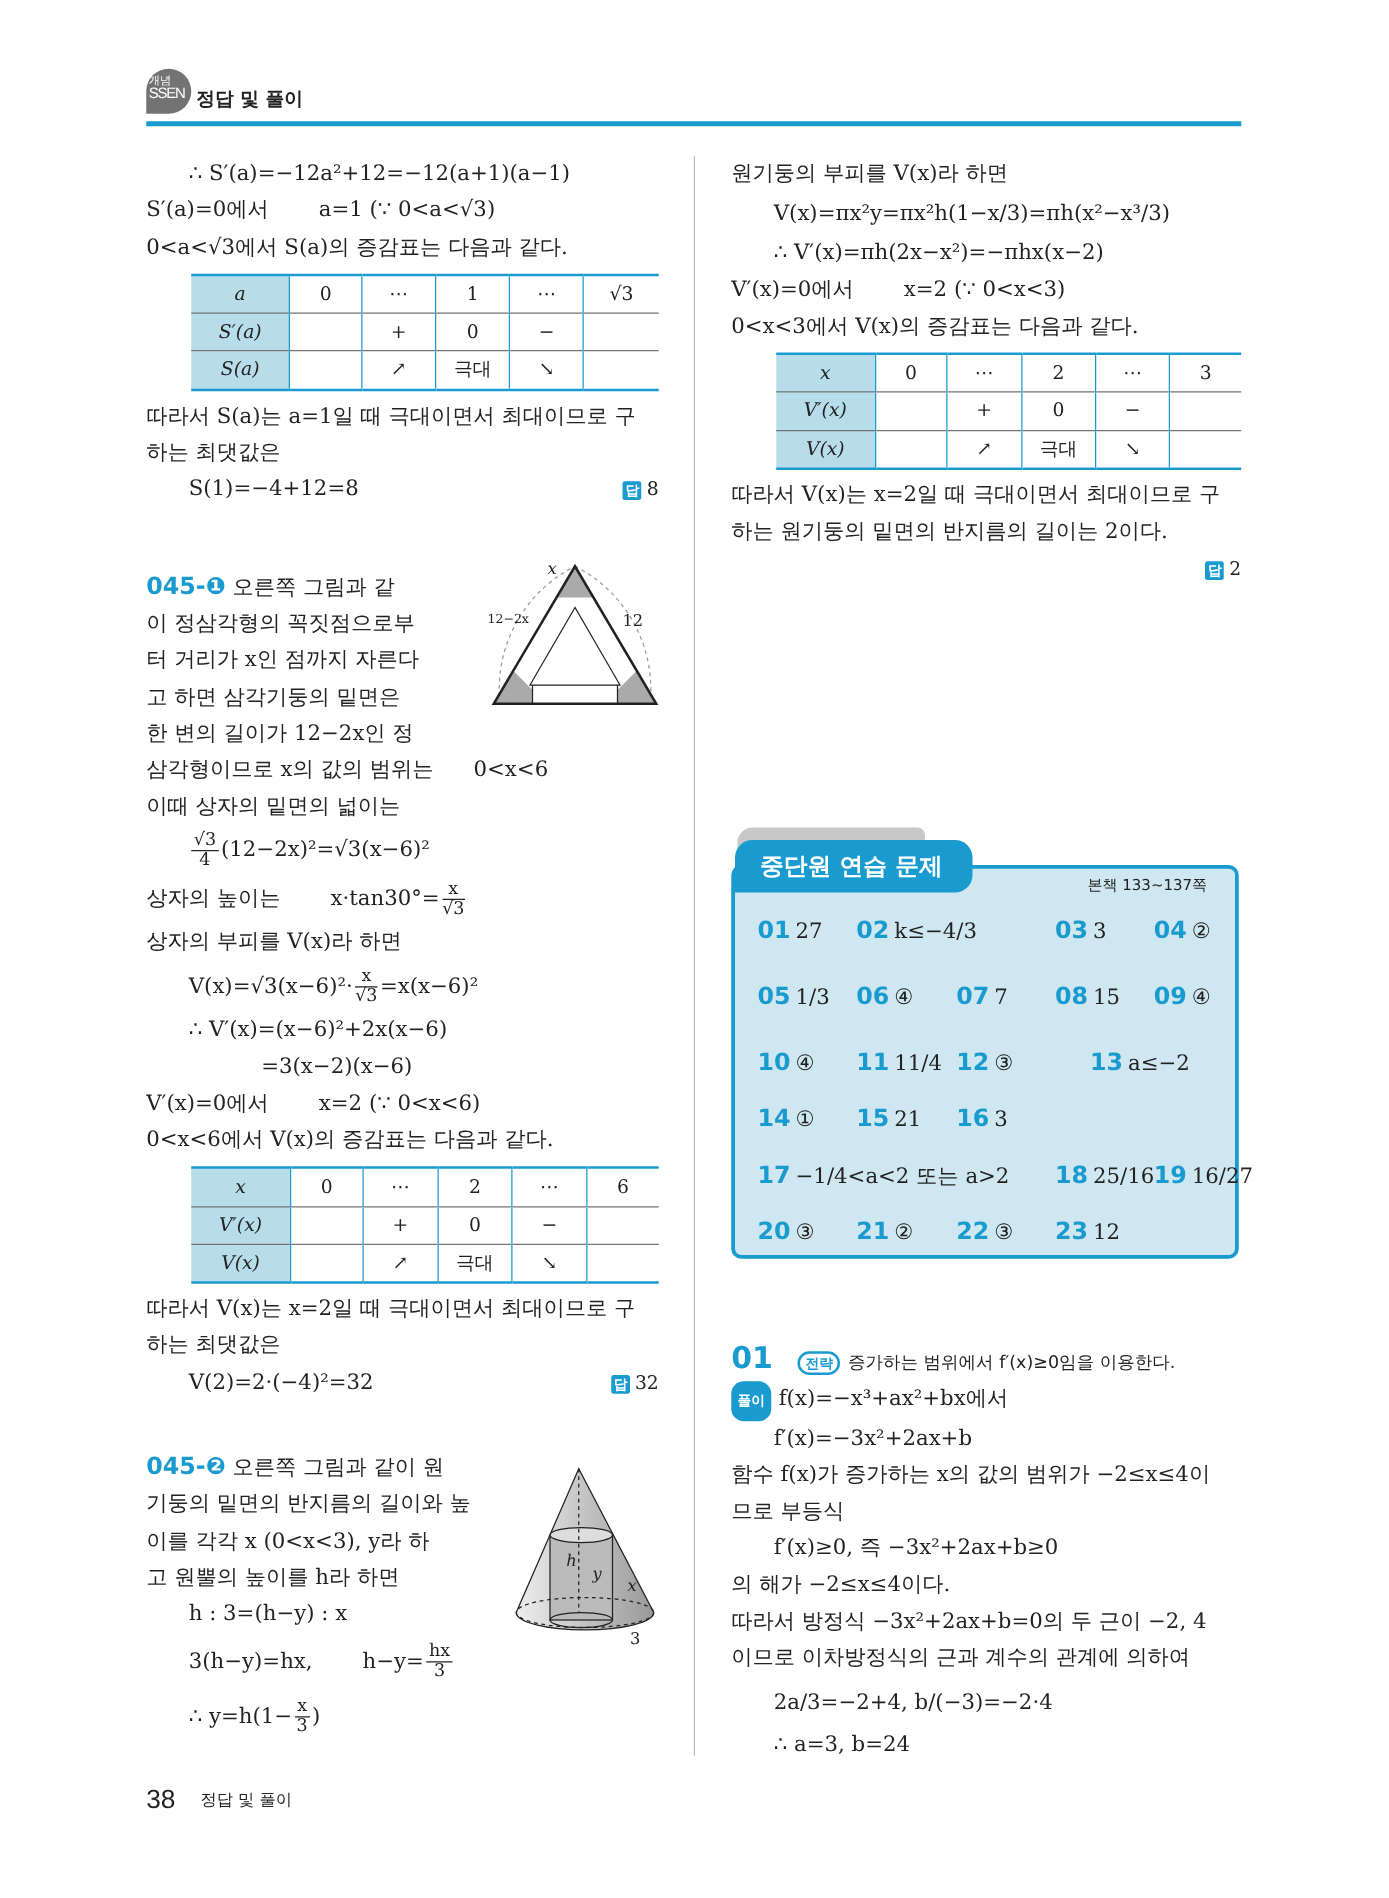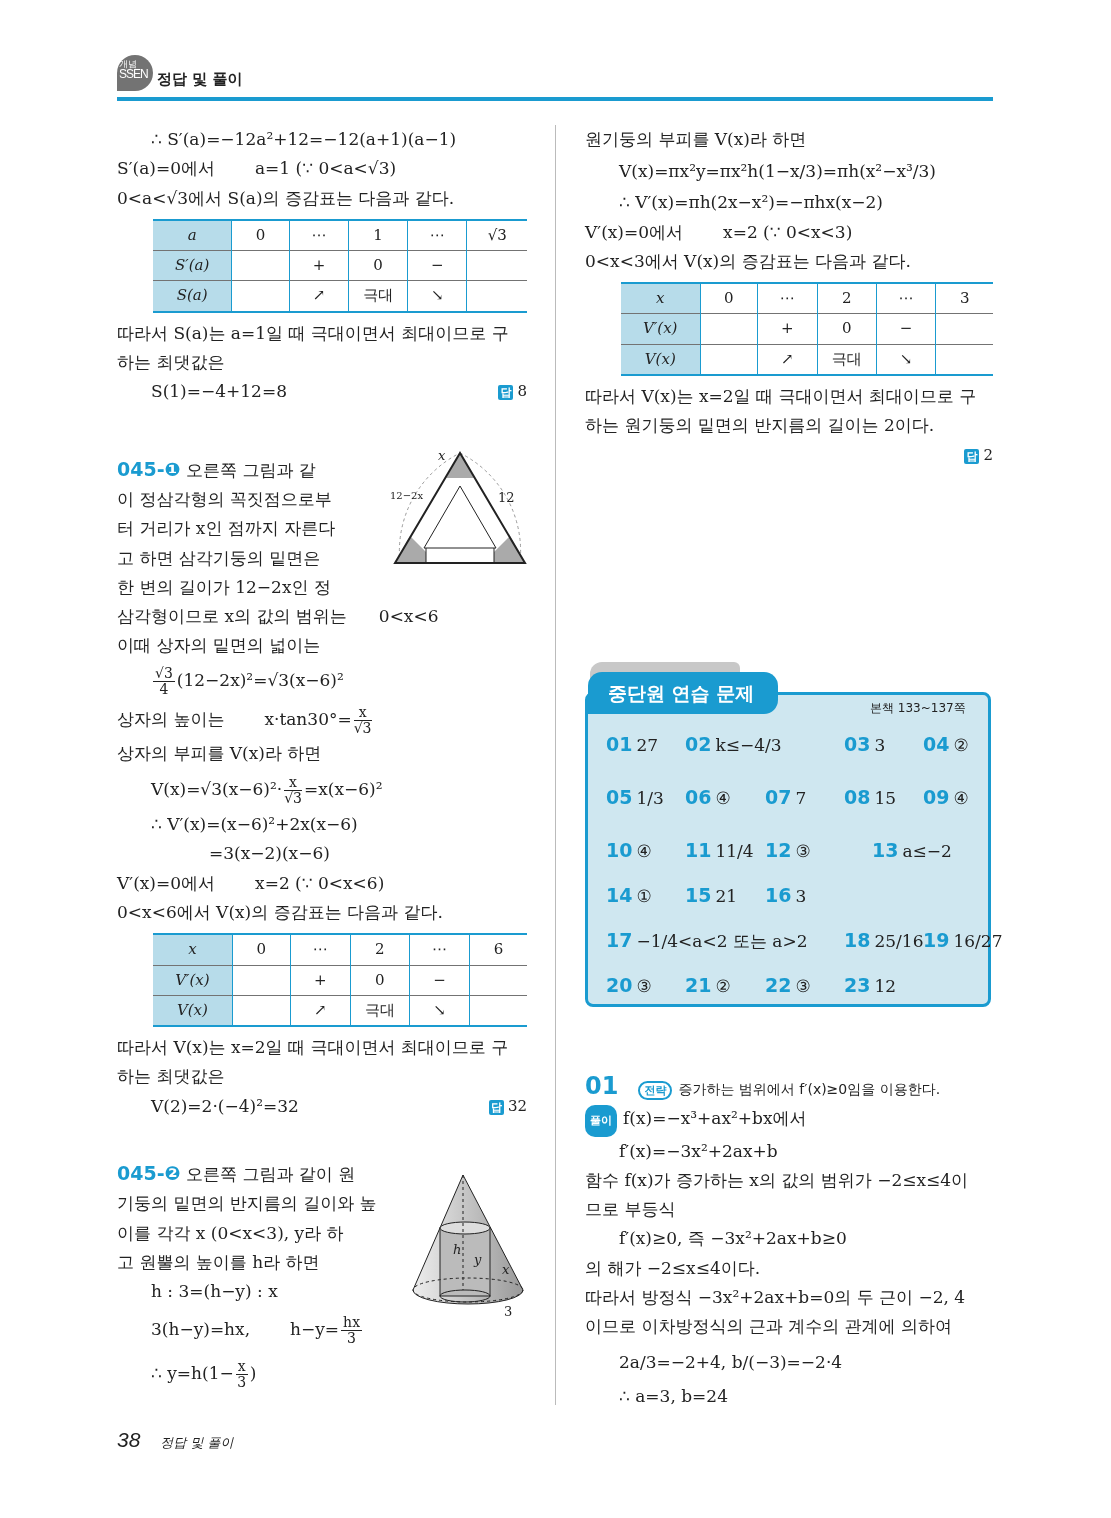--- a/index.html
+++ b/index.html
@@ -32,21 +32,21 @@
   .box { position:absolute; left:585px; top:692px; width:406px; height:315px; background:#cfe7f0; border:3px solid #1a9bd0; border-radius:8px; box-sizing:border-box; }
   .box-tab-shadow { position:absolute; left:590px; top:662px; width:150px; height:30px; background:#c8c8c8; border-radius:12px 6px 0 0; }
   .box-tab { position:absolute; left:588px; top:672px; width:190px; height:42px; background:#1a9bd0; border-radius:14px 14px 14px 0; color:#fff; font-family:"DejaVu Sans",sans-serif; font-weight:bold; font-size:19px; line-height:42px; padding-left:20px; box-sizing:border-box; }
   .box-ref { position:absolute; left:870px; top:700px; font-family:"DejaVu Sans",sans-serif; font-size:12px; color:#222; }
   .ba { position:absolute; font-size:17px; white-space:nowrap; }
   .ba .pnum { font-size:19px; margin-right:4px; }
   .sol-head { font-family:"DejaVu Sans",sans-serif; color:#1a9bd0; font-weight:bold; font-size:24px; margin-right:20px; }
   .strat { display:inline-block; border:2px solid #1a9bd0; color:#1a9bd0; border-radius:12px; font-family:"DejaVu Sans",sans-serif; font-weight:bold; font-size:11px; padding:0 4px; line-height:15px; margin-right:6px; }
   .sol-tag { display:inline-block; background:#1a9bd0; color:#fff; border-radius:10px; font-family:"DejaVu Sans",sans-serif; font-weight:bold; font-size:11px; padding:1px 5px; margin-right:6px; }
   .sans { font-family:"DejaVu Sans",sans-serif; font-size:14px; }
-  .footer { position:absolute; left:117px; top:1428px; display:flex; align-items:flex-end;font-style:italic; }
+  .footer { position:absolute; left:117px; top:1428px; display:flex; align-items:center; }
   .footer .pg { font-family:"Liberation Sans",sans-serif; font-size:21px; }
   .footer .ft { font-family:"DejaVu Sans",sans-serif; font-size:13px; margin-left:20px; }
 </style>
 </head>
 <body>
 
 <div class="page">
   <div class="hdr">
     <div class="logo">
       <div>개념</div>

